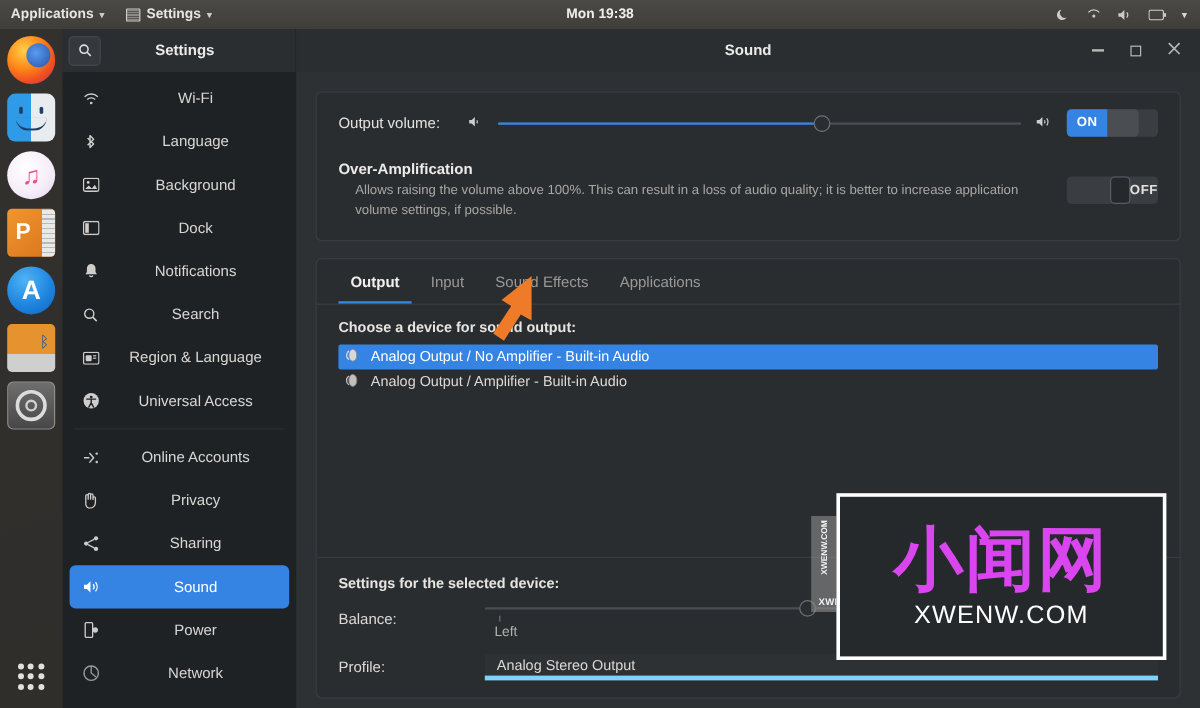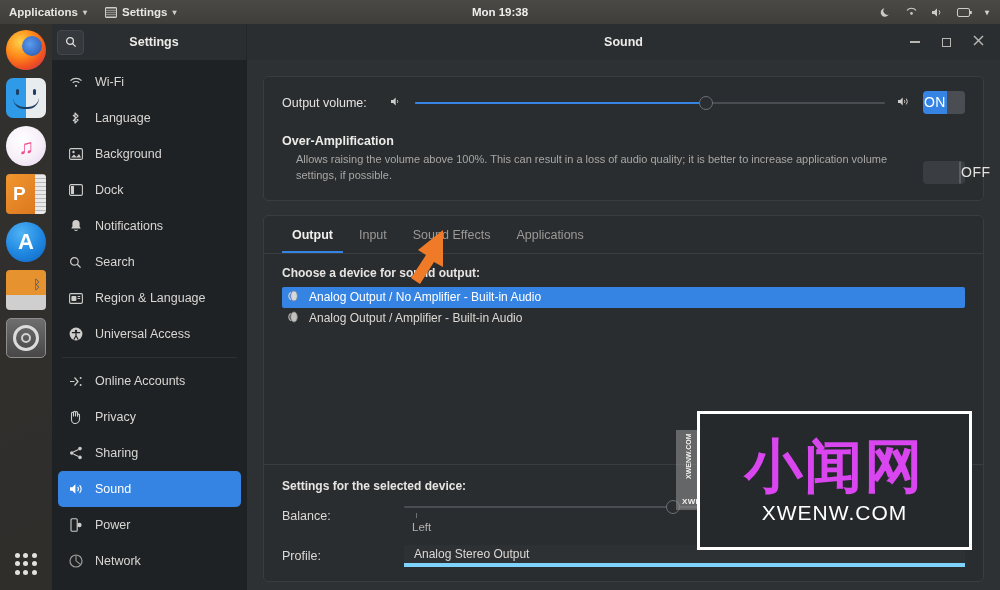--- a/index.html
+++ b/index.html
@@ -173,20 +173,21 @@
   
   .sidebar {
     width: 195px; background: #1f2225; flex: none;
     overflow: hidden; padding-top: 4px;
   }
   .side-item {
     display: flex; align-items: center; gap: 12px;
     height: 36px; margin: 0 6px; padding: 0 10px;
     border-radius: 5px; color: #d9d7d4; font-size: 12.5px;
     cursor: default;
+    text-align: center;
   }
   .side-item.selected { background: #3584e4; color: #fff; }
   .side-ico {
     width: 15px; text-align: center; font-size: 13px;
     color: #cfcdca; flex: none;
     display:flex; align-items:center; justify-content:center;
   }
   .side-item.selected .side-ico { color: #fff; }
   .side-label { flex: 1; white-space: nowrap; }
   .side-sep { height:1px; background:#2e3134; margin: 5px 10px; }
@@ -213,33 +214,33 @@
   }
   .slider .fill {
     position:absolute; left:0; height:2px; background:#3584e4; border-radius:2px;
   }
   .slider .knob {
     position:absolute; width:14px;height:14px; border-radius:50%;
     background:#2b2e31; border:1.5px solid #6d7175; transform: translateX(-50%);
   }
   .vol-slider { flex: 1; }
   .toggle {
-    width: 42px; height: 23px; border-radius: 4px; flex: none;
+    width: 76px; height: 23px; border-radius: 4px; flex: none;
     display: flex; align-items: center; position: relative;
-    font-size: 14px; font-weight: normal; letter-spacing: .5px;
+    font-size: 11px; font-weight: bold; letter-spacing: .5px;
   }
   .toggle.on { background: #3a3e42; }
   .toggle.on .lab { color:#fff; width:34px; text-align:center; background:#3584e4;
     height:23px; line-height:23px; border-radius:4px 0 0 4px; }
   .toggle.on .knob { width:26px;height:23px; background:#4a4e52; border-radius:0 4px 4px 0; }
   .toggle.off { background: #3a3e42; padding-left: 36px; }
   .toggle.off .knob { width:30px;height:23px;background:#26292c;border:1px solid #5a5e62;border-radius:4px; }
   .toggle.off .lab { color:#e4e2df; flex:1; text-align:center; }
 
-  .amp-row { display: flex; align-items: flex-end; gap: 16px; margin-top: 20px; }
+  .amp-row { display: flex; align-items: center; gap: 16px; margin-top: 20px; }
   .amp-text { flex: 1; min-width: 0; }
   .amp-title { font-size: 12.5px; font-weight: bold; color:#edebe8; margin-bottom: 4px; }
   .amp-desc { font-size: 11px; color:#a9a7a4; line-height: 1.45; padding-left: 14px; }
 
   
   .card-main { flex: 1; display: flex; flex-direction: column; min-height: 0; margin-bottom: 8px; }
   .tabs {
     display: flex; align-items: flex-end; gap: 6px;
     padding: 0 18px; border-bottom: 1px solid #393d41; flex: none;
   }

